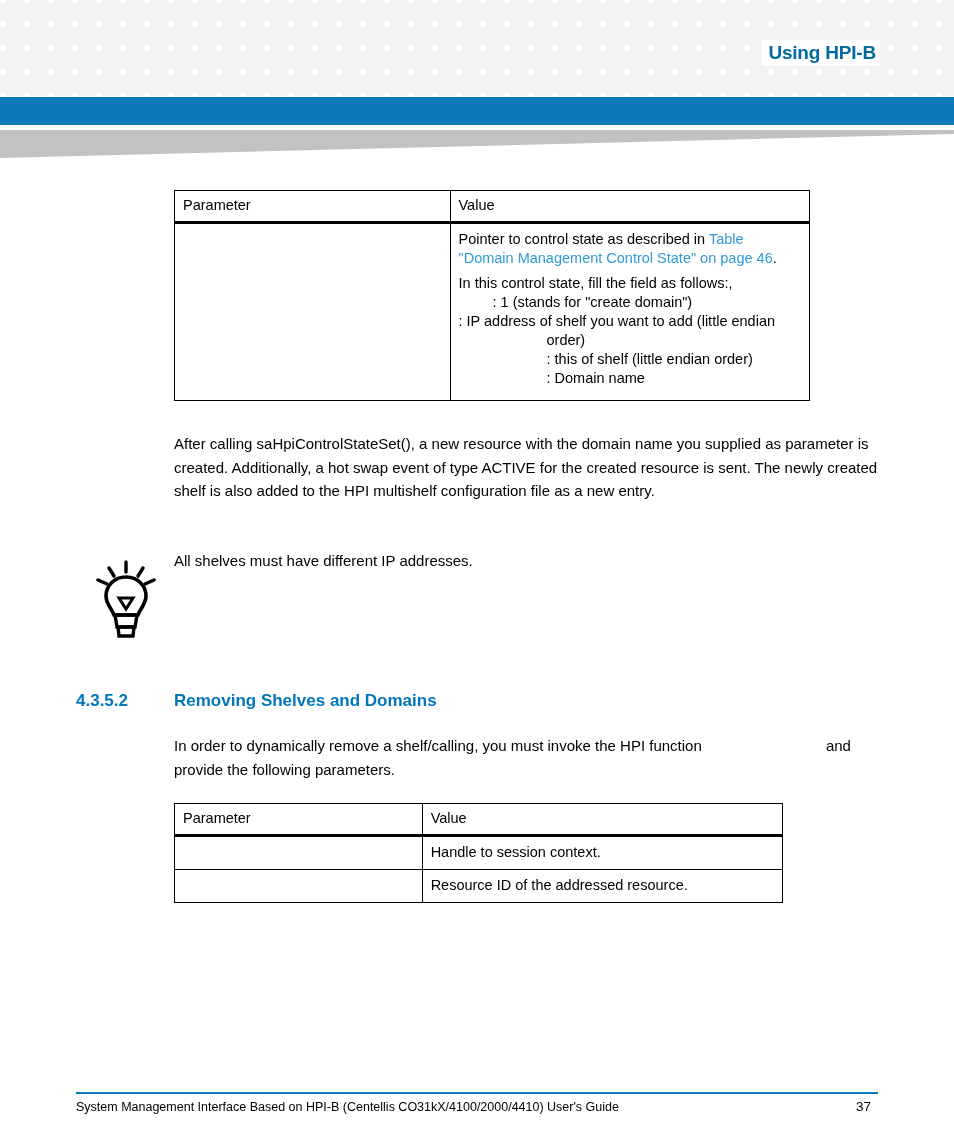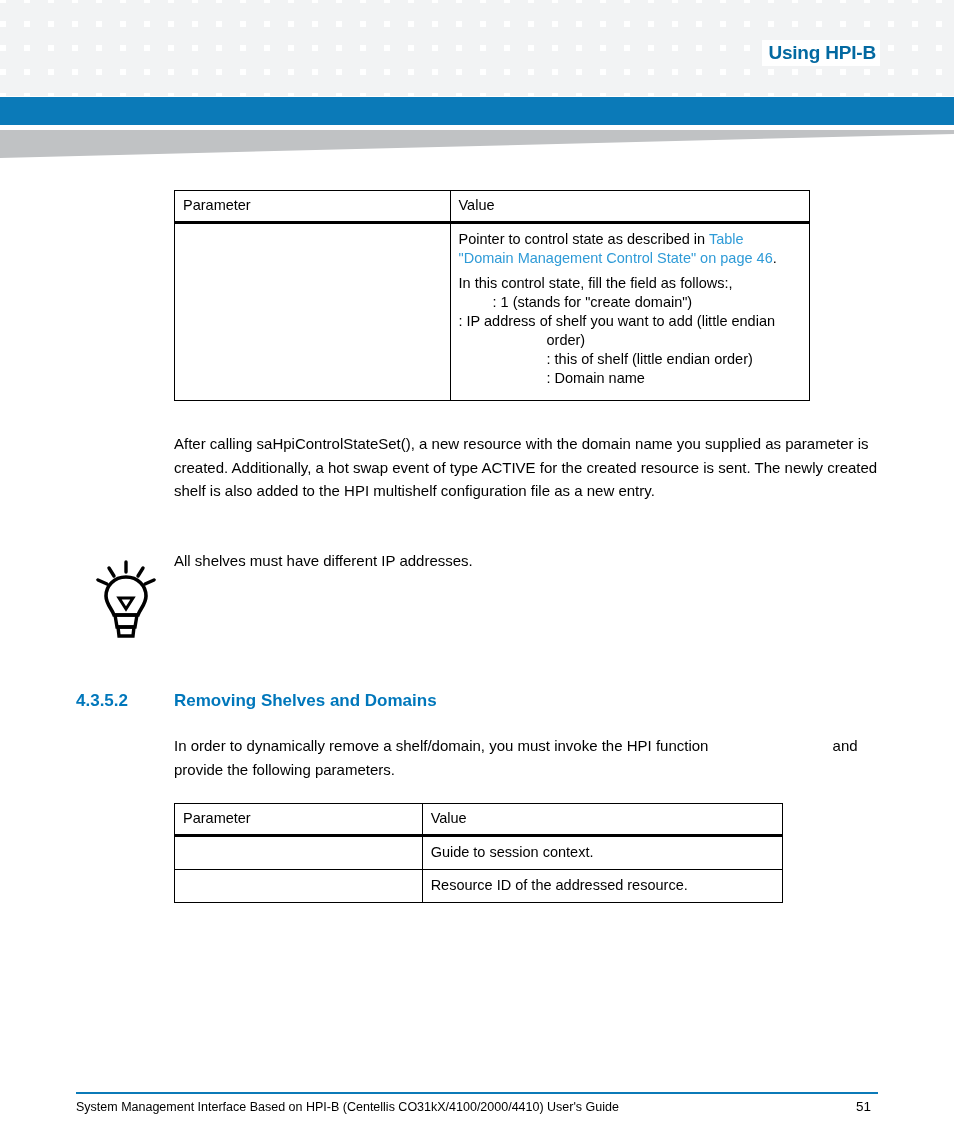--- a/index.html
+++ b/index.html
@@ -381,42 +381,42 @@
     <path d="M23 67 L39 67 L38 76 L24 76 Z" fill="none" stroke="#000000" stroke-width="3.4"></path>
     <path d="M24 38 L38 38 L31 49 Z" fill="none" stroke="#000000" stroke-width="3"></path>
   </svg>
 </div>
 <div class="tip-text">All shelves must have different IP addresses.</div>
 
 <div class="sec-heading sec-num">4.3.5.2</div>
 <div class="sec-heading sec-title">Removing Shelves and Domains</div>
 
 <div class="body-para" style="left:174px; top:734px; width:716px;">
-  <span>In order to dynamically remove a shelf/domain, you must invoke the HPI function</span>
+  <span>In order to dynamically remove a shelf/calling, you must invoke the HPI function</span>
   <span style="display:inline-block;width:120px"></span><span>and provide the following parameters.</span>
 </div>
 
 <table class="doc-table" id="table2" style="left:174px; top:803px; width:609px;">
   <colgroup>
       <col style="width:248px">
       <col style="width:361px">
     </colgroup>
   <thead>
     <tr>
       <th>Parameter</th>
       <th>Value</th>
     </tr>
   </thead>
   <tbody id="table2-body">
       <tr>
         <td></td>
-        <td>Guide to session context.</td>
+        <td>Handle to session context.</td>
       </tr>
       <tr>
         <td></td>
         <td>Resource ID of the addressed resource.</td>
       </tr>
     </tbody>
 </table>
 
 <div class="footer-rule"></div>
 <div class="footer-text">System Management Interface Based on HPI-B (Centellis CO31kX/4100/2000/4410) User's Guide</div>
-<div class="footer-page">51</div>
+<div class="footer-page">37</div>
 
 </body></html>

